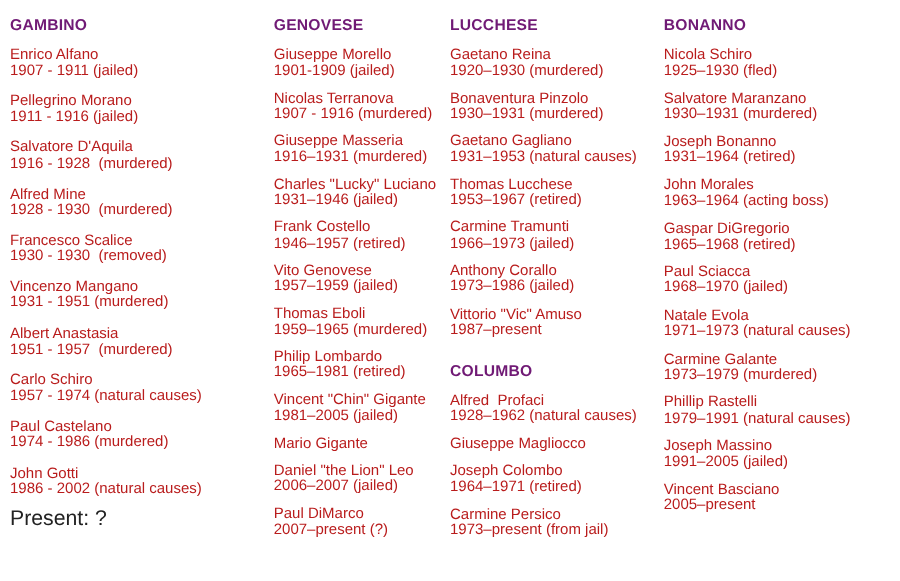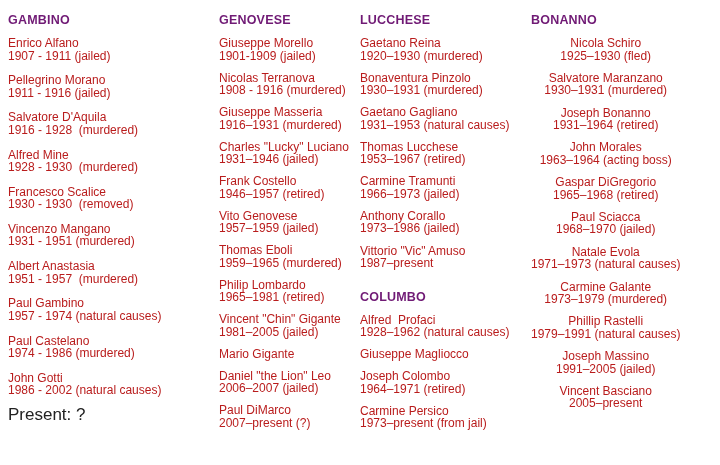--- a/index.html
+++ b/index.html
@@ -37,21 +37,21 @@
     line-height: 12.5px;
     color: #b91c1c;
   }
   .entry .name, .entry .term {
     display: block;
     white-space: pre;
   }
   .col-gambino .entry { margin-bottom: 12.2px; }
   .col-genovese .entry { margin-bottom: 9.5px; }
   .col-lucchese .entry { margin-bottom: 9.6px; }
-  .col-bonanno .entry { margin-bottom: 9.8px; text-align: center; }
+  .col-bonanno .entry { margin-bottom: 9.8px; }
 
   .present-note {
     font-size: 17px;
     line-height: 12.5px;
     color: #222;
     margin-top: 2px;
   }
   .sub-family {
     margin-top: 20px;
   }
@@ -84,21 +84,21 @@
   </div>
   <div class="entry">
     <span class="name">Vincenzo Mangano</span>
     <span class="term">1931 - 1951 (murdered)</span>
   </div>
   <div class="entry">
     <span class="name">Albert Anastasia</span>
     <span class="term">1951 - 1957  (murdered)</span>
   </div>
   <div class="entry">
-    <span class="name">Paul Gambino</span>
+    <span class="name">Carlo Schiro</span>
     <span class="term">1957 - 1974 (natural causes)</span>
   </div>
   <div class="entry">
     <span class="name">Paul Castelano</span>
     <span class="term">1974 - 1986 (murdered)</span>
   </div>
   <div class="entry">
     <span class="name">John Gotti</span>
     <span class="term">1986 - 2002 (natural causes)</span>
   </div>
@@ -106,21 +106,21 @@
 </div>
 
 <div class="col col-genovese">
   <div class="family-title">GENOVESE</div>
   <div class="entry">
     <span class="name">Giuseppe Morello</span>
     <span class="term">1901-1909 (jailed)</span>
   </div>
   <div class="entry">
     <span class="name">Nicolas Terranova</span>
-    <span class="term">1908 - 1916 (murdered)</span>
+    <span class="term">1907 - 1916 (murdered)</span>
   </div>
   <div class="entry">
     <span class="name">Giuseppe Masseria</span>
     <span class="term">1916–1931 (murdered)</span>
   </div>
   <div class="entry">
     <span class="name">Charles "Lucky" Luciano</span>
     <span class="term">1931–1946 (jailed)</span>
   </div>
   <div class="entry">

